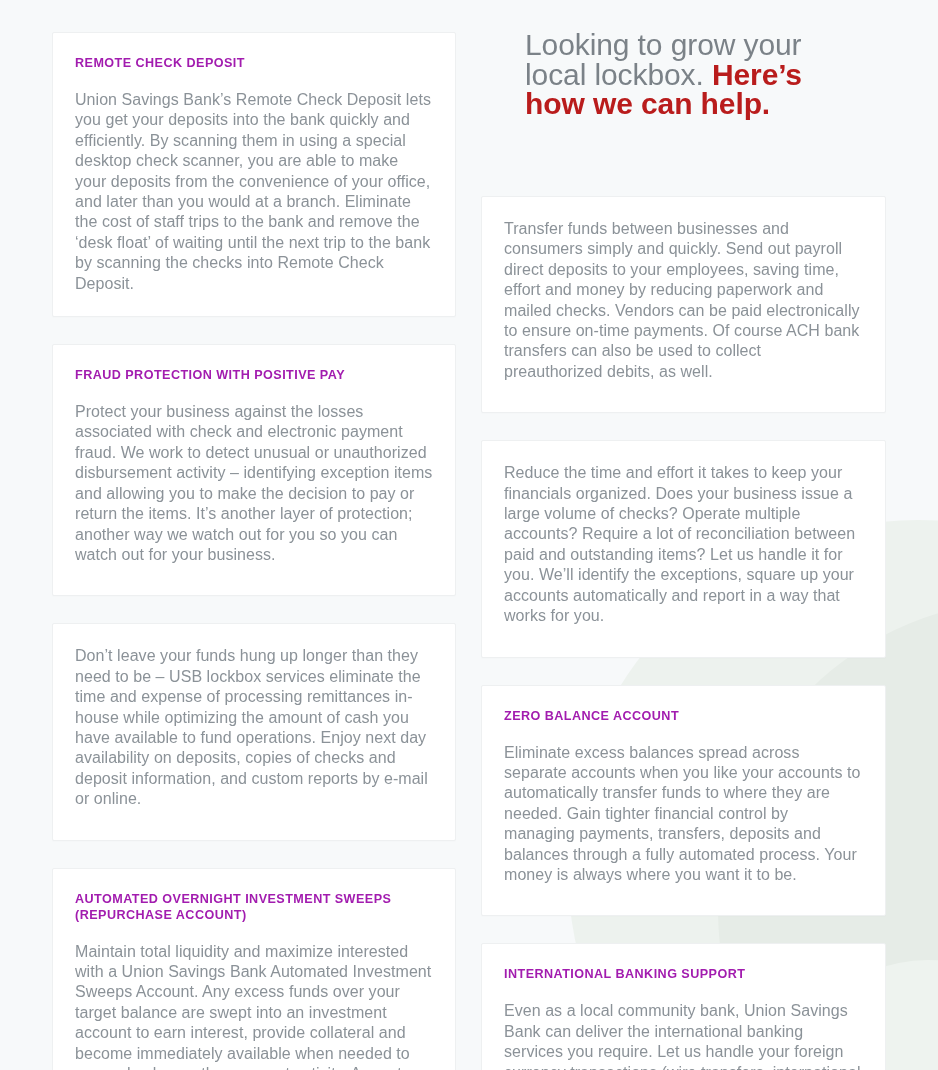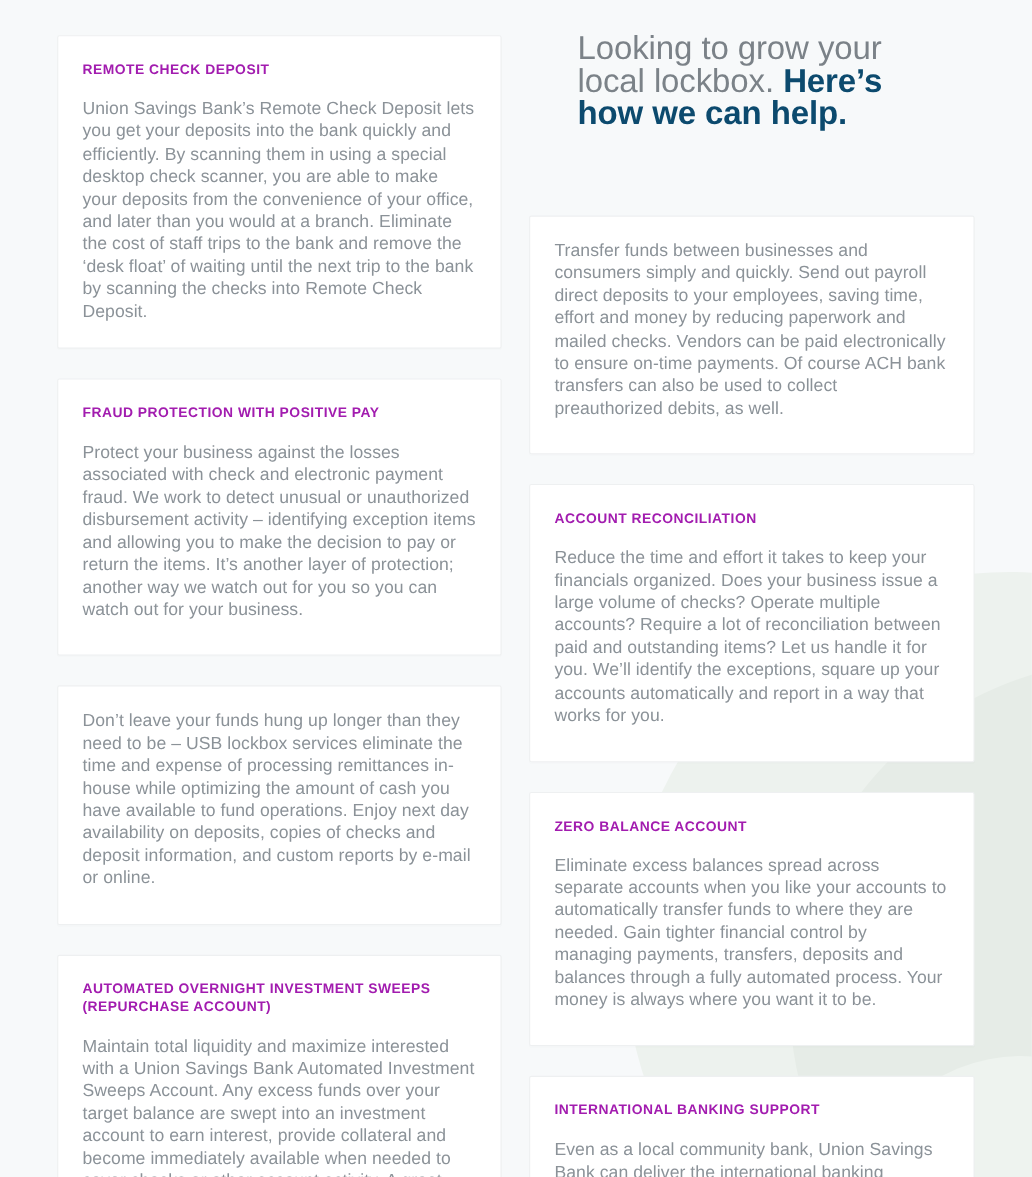--- a/index.html
+++ b/index.html
@@ -74,21 +74,21 @@
     top: 30px;
     width: 330px;
     font-size: 30px;
     line-height: 29.5px;
     font-weight: 400;
     letter-spacing: -0.1px;
     color: #7b8288;
     z-index: 2;
   }
   .headline .accent {
-    color: #0c4a6e;
+    color: #b91c1c;
     font-weight: 700;
   }
 
   
   .card {
     background: #ffffff;
     border: 1px solid #eef0f1;
     border-radius: 2px;
     box-shadow: 0 1px 1px rgba(0,0,0,0.012);
     padding: 22px;
@@ -153,21 +153,20 @@
 
   </div>
 
   <div class="col col-right">
 
     <div class="card pad-b-lg">
       <div class="card-body">Transfer funds between businesses and consumers simply and quickly. Send out payroll direct deposits to your employees, saving time, effort and money by reducing paperwork and mailed checks.  Vendors can be paid electronically to ensure on-time payments.  Of course ACH bank transfers can also be used to collect preauthorized debits, as well.</div>
     </div>
 
     <div class="card pad-b-lg">
-      <div class="card-title">ACCOUNT RECONCILIATION</div>
       <div class="card-body">Reduce the time and effort it takes to keep your financials organized. Does your business issue a large volume of checks? Operate multiple accounts? Require a lot of reconciliation between paid and outstanding items?  Let us handle it for you. We’ll identify the exceptions, square up your accounts automatically and report in a way that works for you.</div>
     </div>
 
     <div class="card pad-b-lg">
       <div class="card-title">ZERO BALANCE ACCOUNT</div>
       <div class="card-body">Eliminate excess balances spread across separate accounts when you like your accounts to automatically transfer funds to where they are needed.  Gain tighter financial control by managing payments, transfers, deposits and balances through a fully automated process.  Your money is always where you want it to be.</div>
     </div>
 
     <div class="card pad-b-lg">
       <div class="card-title">INTERNATIONAL BANKING SUPPORT</div>

